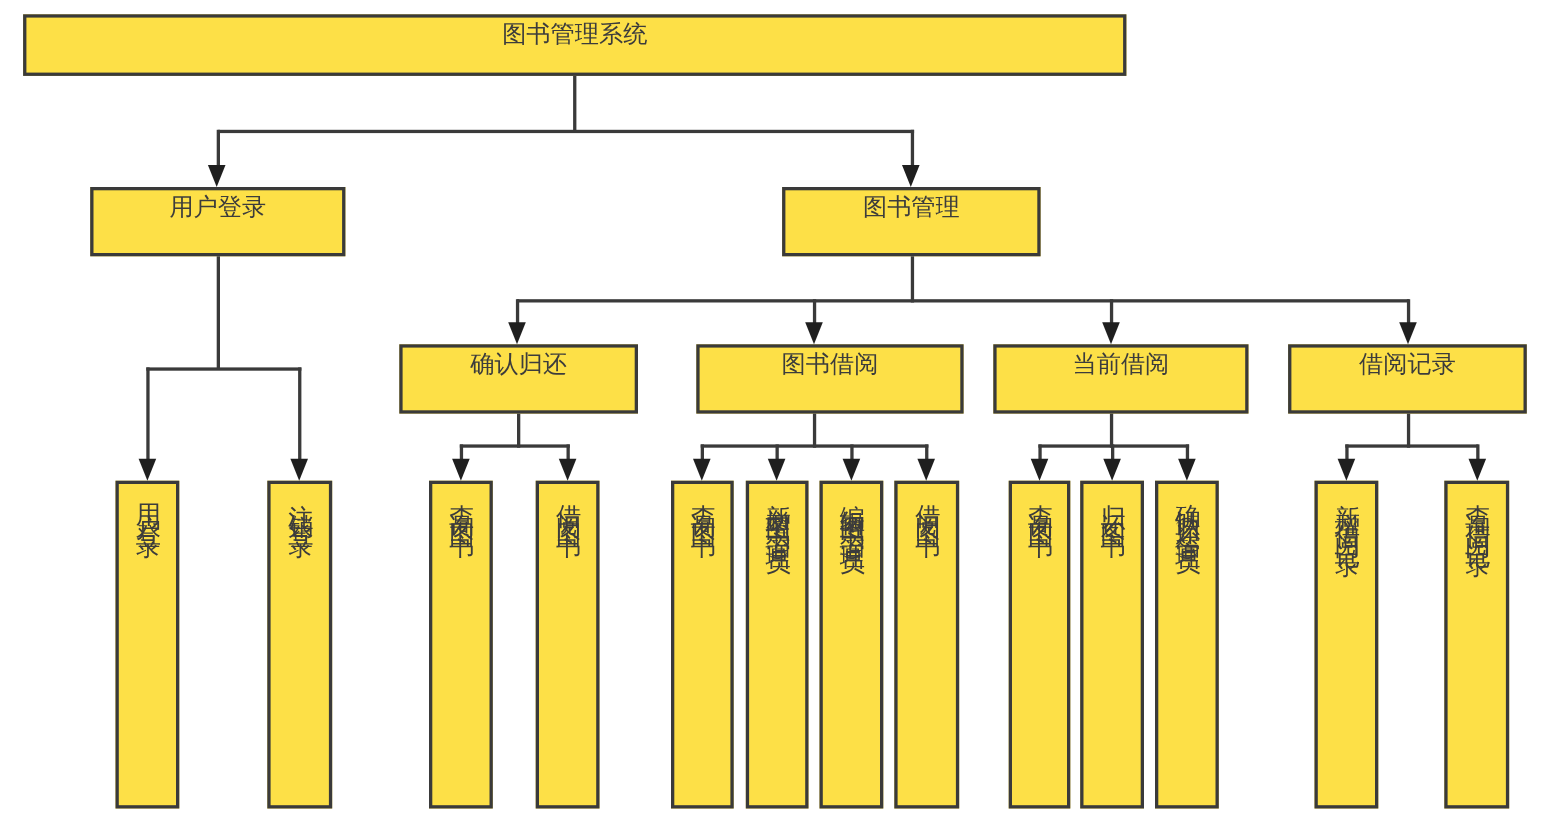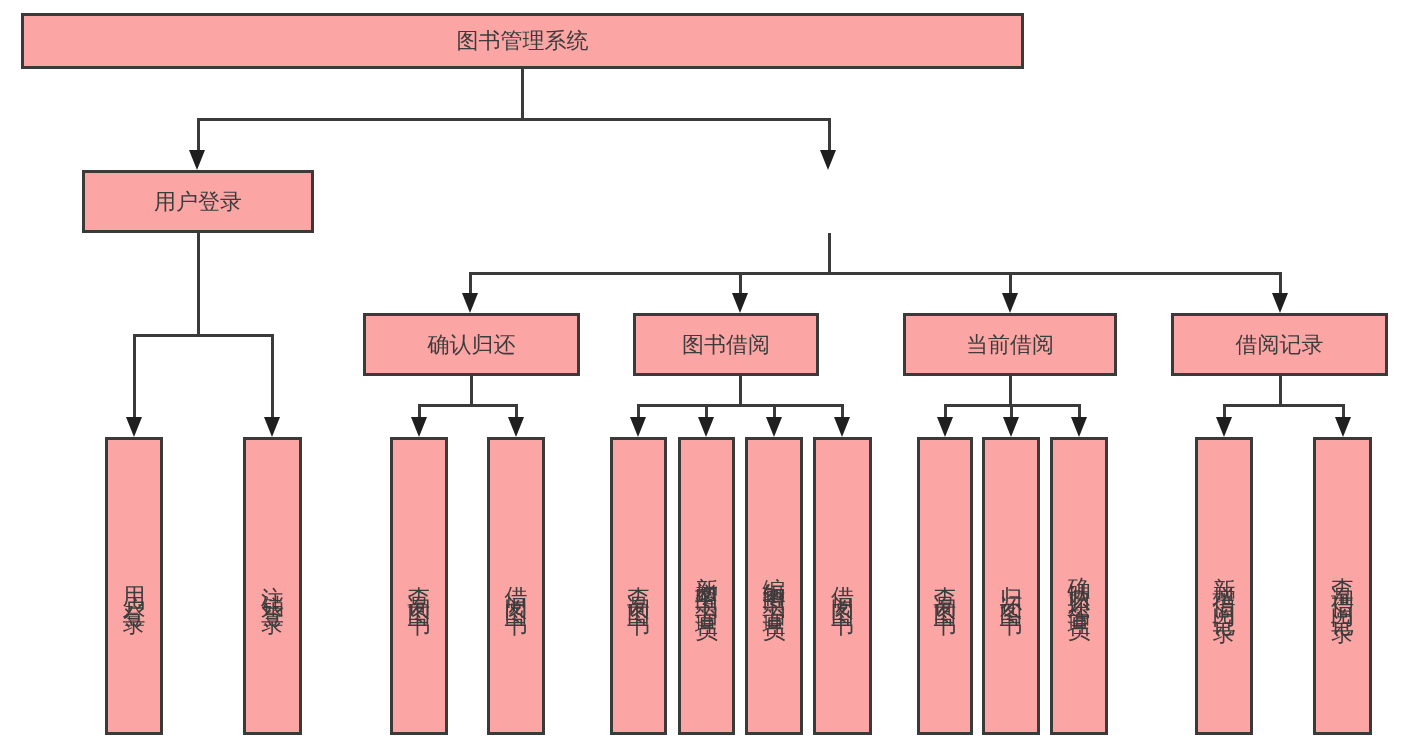--- a/index.html
+++ b/index.html
@@ -12,23 +12,23 @@
     position: relative;
     width: 1405px;
     height: 747px;
     background: #ffffff;
     overflow: hidden;
   }
   .box {
     position: absolute;
     box-sizing: border-box;
     border: 3px solid #3a3a3a;
-    background: #fca5a5;
+    background: #fde047;
     display: flex;
-    align-items: center;
+    align-items: flex-start;
     justify-content: center;
     color: #3c3c3c;
     font-size: 22px;
     white-space: nowrap;
   }
   .hbox { height: 63px; }
   .vbox {
     top: 437px;
     height: 298px;
     font-size: 23px;
@@ -69,28 +69,31 @@
 
 <div id="stage">
 
   <div class="box hbox" style="left:21px; top:13px; width:1003px; height:56px;">
     <span>图书管理系统</span>
   </div>
 
   <div class="box hbox" style="left:82px; top:170px; width:232px;">
     <span>用户登录</span>
   </div>
+  <div class="box hbox" style="left:711px; top:170px; width:235px;">
+    <span>图书管理</span>
+  </div>
 
   <div class="box hbox" style="left:363px; top:313px; width:217px;">
     <span>确认归还</span>
   </div>
-  <div class="box hbox" style="left:633px; top:313px; width:186px;">
+  <div class="box hbox" style="left:633px; top:313px; width:243px;">
     <span>图书借阅</span>
   </div>
-  <div class="box hbox" style="left:903px; top:313px; width:214px;">
+  <div class="box hbox" style="left:903px; top:313px; width:232px;">
     <span>当前借阅</span>
   </div>
   <div class="box hbox" style="left:1171px; top:313px; width:217px;">
     <span>借阅记录</span>
   </div>
 
   <div class="box vbox" style="left:105px; width:58px;">
     <span class="vtext">用户登录</span>
   </div>
   <div class="box vbox" style="left:243px; width:59px;">

